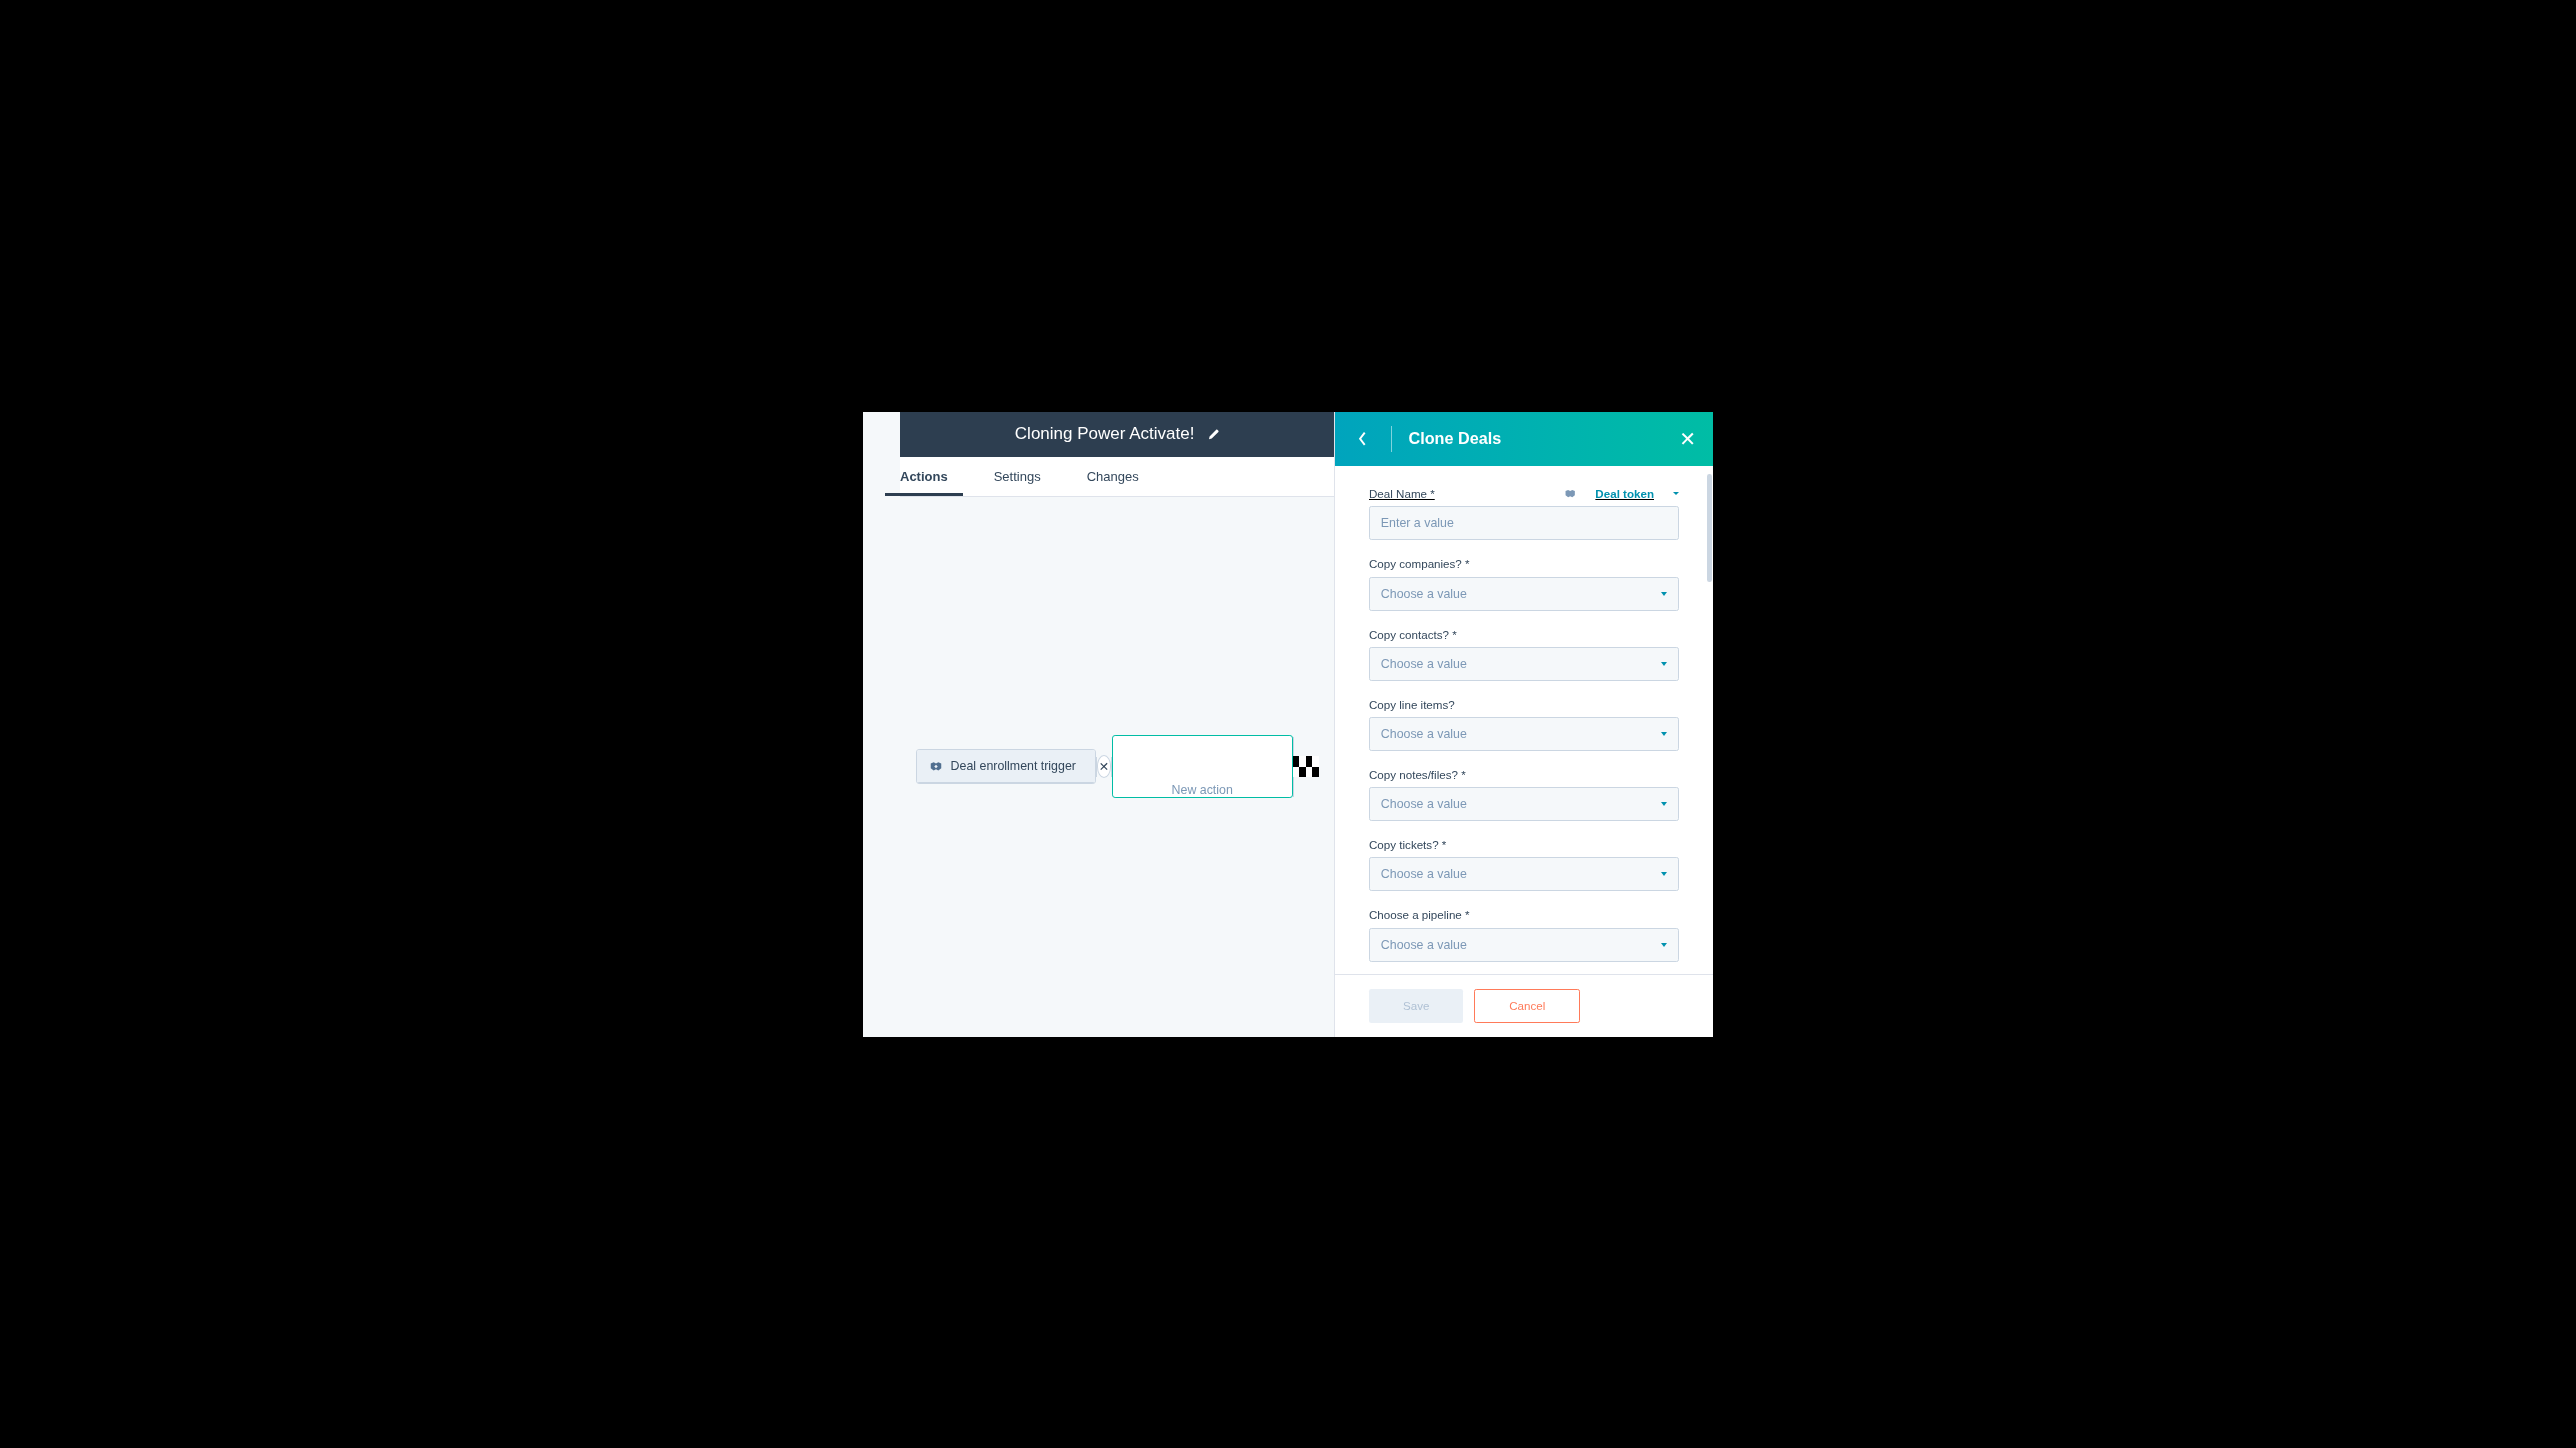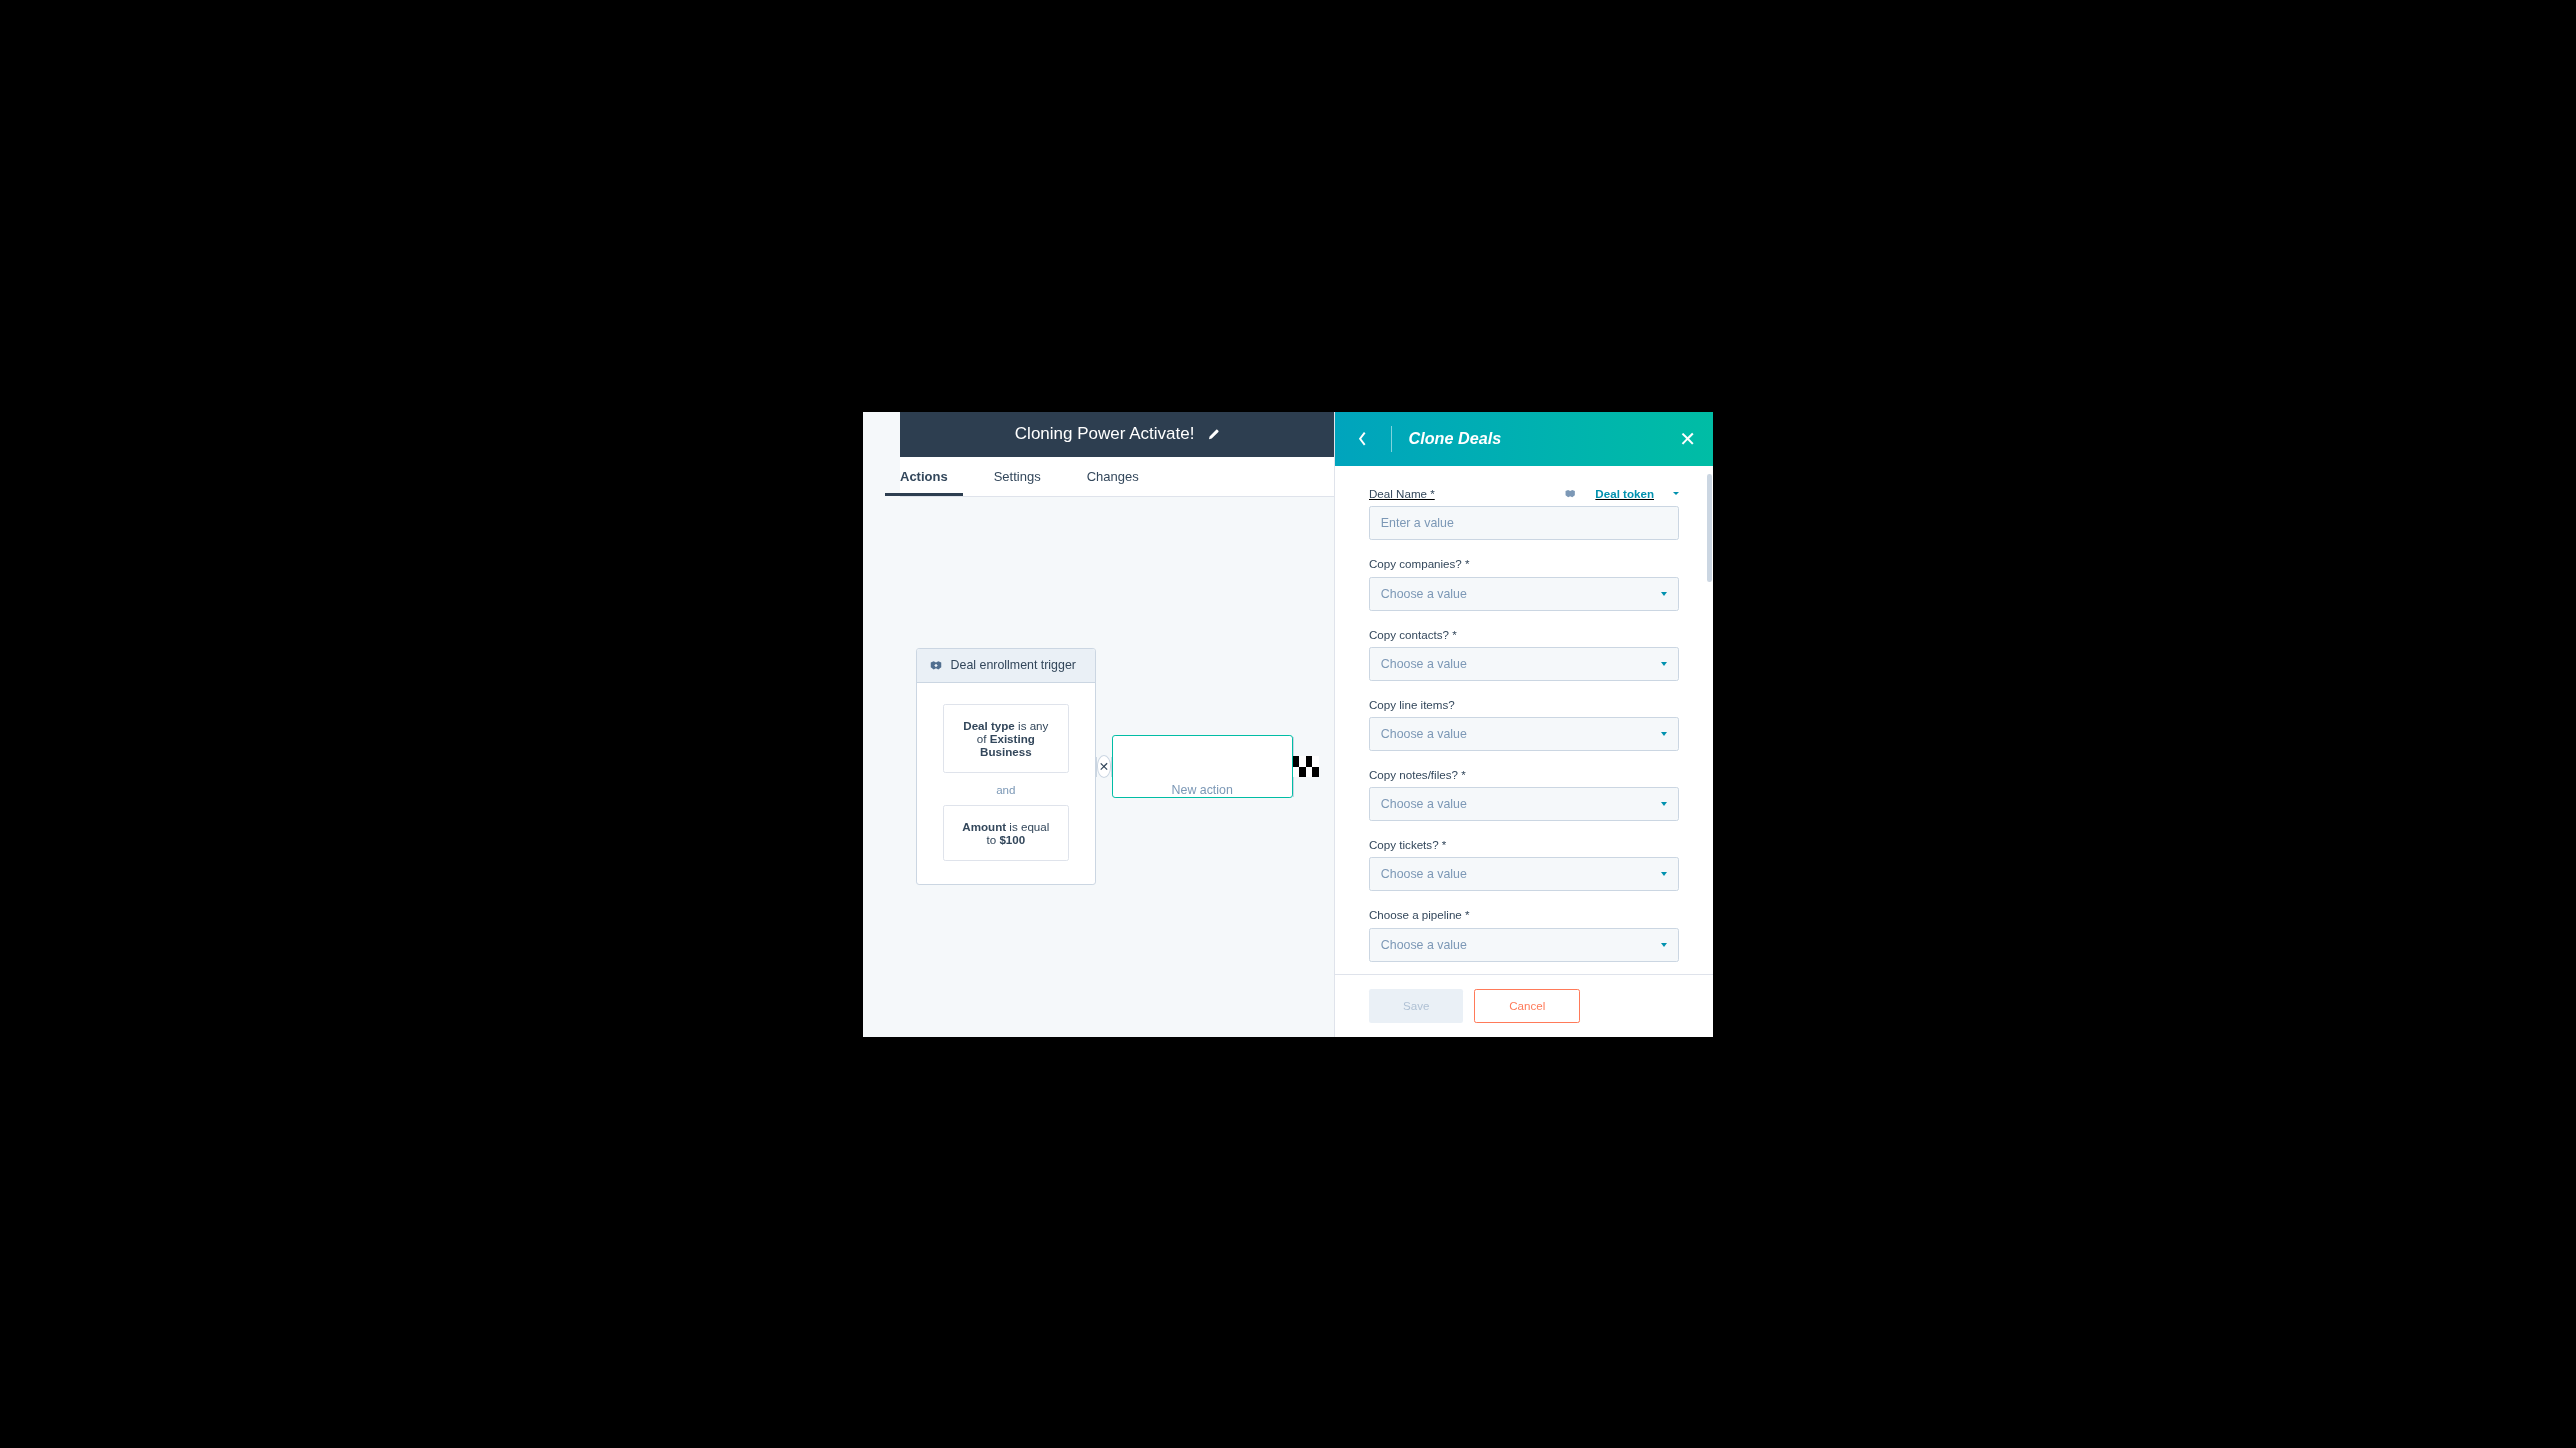--- a/index.html
+++ b/index.html
@@ -198,21 +198,20 @@
   .back-btn svg { width: 10.8px; height: 15.5px; stroke: #fff; fill: none; stroke-width: 2.5; }
   .vdiv {
     width: 0.8px; height: 26px;
     background: rgba(255,255,255,0.5);
     margin: 0 17px;
   }
   .panel-title {
     font-size: 16.2px;
     font-weight: 600;
     flex: 1;
-    font-style: italic;
   }
   .close-btn {
     font-size: 20px;
     cursor: pointer;
     line-height: 1;
   }
   .panel-body {
     flex: 1;
     overflow-y: auto;
     padding: 21.7px 34px 15.5px;
@@ -333,33 +332,20 @@
 
     <div class="canvas">
 
       <div class="trigger-card">
         <div class="trigger-header">
           <svg class="handshake-icon" viewBox="0 0 24 18">
               <path d="M3 4l5-2 4 2 4-2 5 2v8l-5 4-4-2-4 2-5-4V4zm9 2l-3 3 3 3 3-3-3-3z"></path>
             </svg>
           <span>Deal enrollment trigger</span>
         </div>
-        <div class="trigger-body">
-          <div class="filter-box">
-            <b>Deal type</b>
-            <span> </span><span>is any of</span><span> </span>
-            <b>Existing Business</b>
-          </div>
-          <div class="and-label">and</div>
-          <div class="filter-box">
-            <b>Amount</b>
-            <span> </span><span>is equal to</span><span> </span>
-            <b>$100</b>
-          </div>
-        </div>
       </div>
 
       <div class="connector-line" style="height:20px"></div>
       <div class="x-badge">✕</div>
       <div class="connector-line" style="height:20px"></div>
 
       <div class="new-action-card">
         <span>New action</span>
       </div>
 

